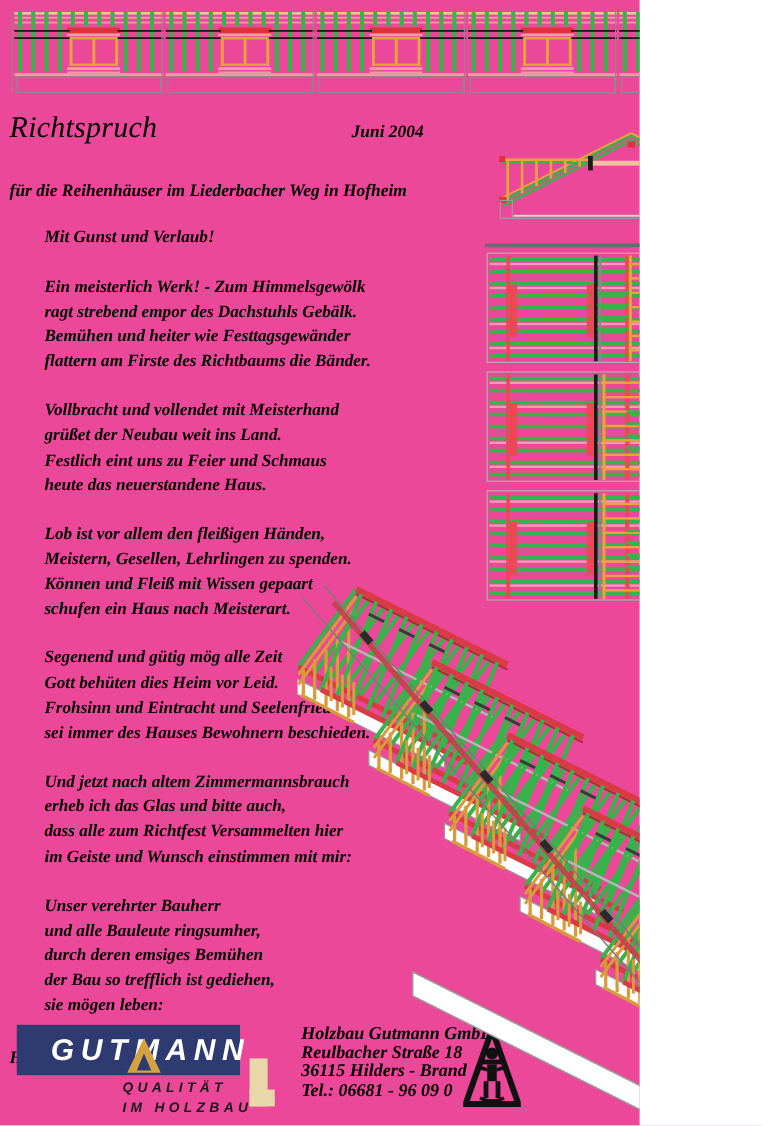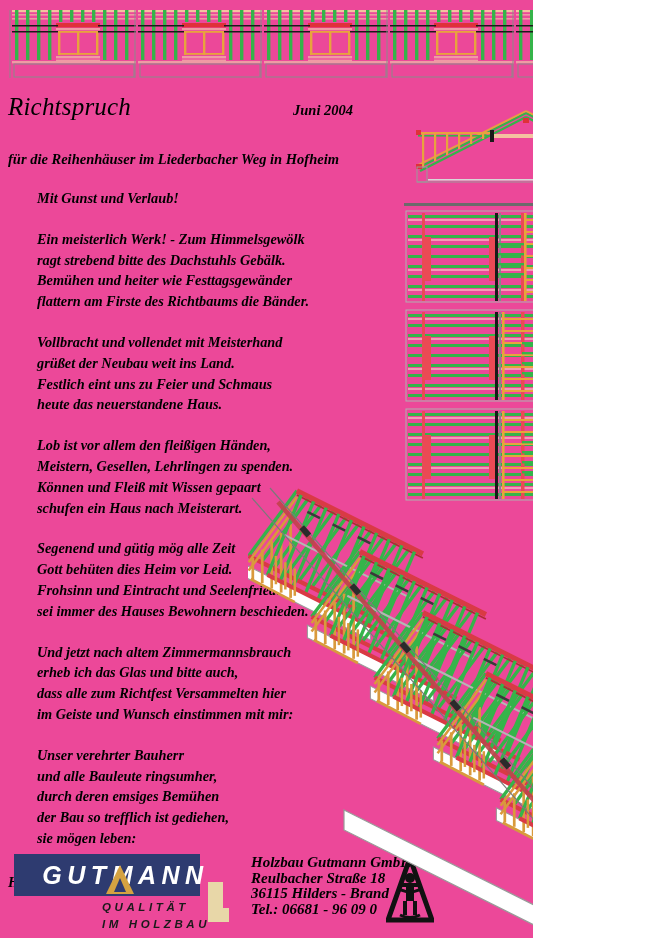--- a/index.html
+++ b/index.html
@@ -306,21 +306,21 @@
     </div>
 
     <div id="subtitle">für die Reihenhäuser im Liederbacher Weg in Hofheim</div>
 
     <div class="stanza">
       <div class="vline">Mit Gunst und Verlaub!</div>
     </div>
 
     <div class="stanza">
       <div class="vline">Ein meisterlich Werk! - Zum Himmelsgewölk</div>
-      <div class="vline">ragt strebend bitte des Dachstuhls Gebälk.</div>
+      <div class="vline">ragt strebend empor des Dachstuhls Gebälk.</div>
       <div class="vline">Bemühen und heiter wie Festtagsgewänder</div>
       <div class="vline">flattern am Firste des Richtbaums die Bänder.</div>
     </div>
 
     <div class="stanza">
       <div class="vline">Vollbracht und vollendet mit Meisterhand</div>
       <div class="vline">grüßet der Neubau weit ins Land.</div>
       <div class="vline">Festlich eint uns zu Feier und Schmaus</div>
       <div class="vline">heute das neuerstandene Haus.</div>
     </div>

